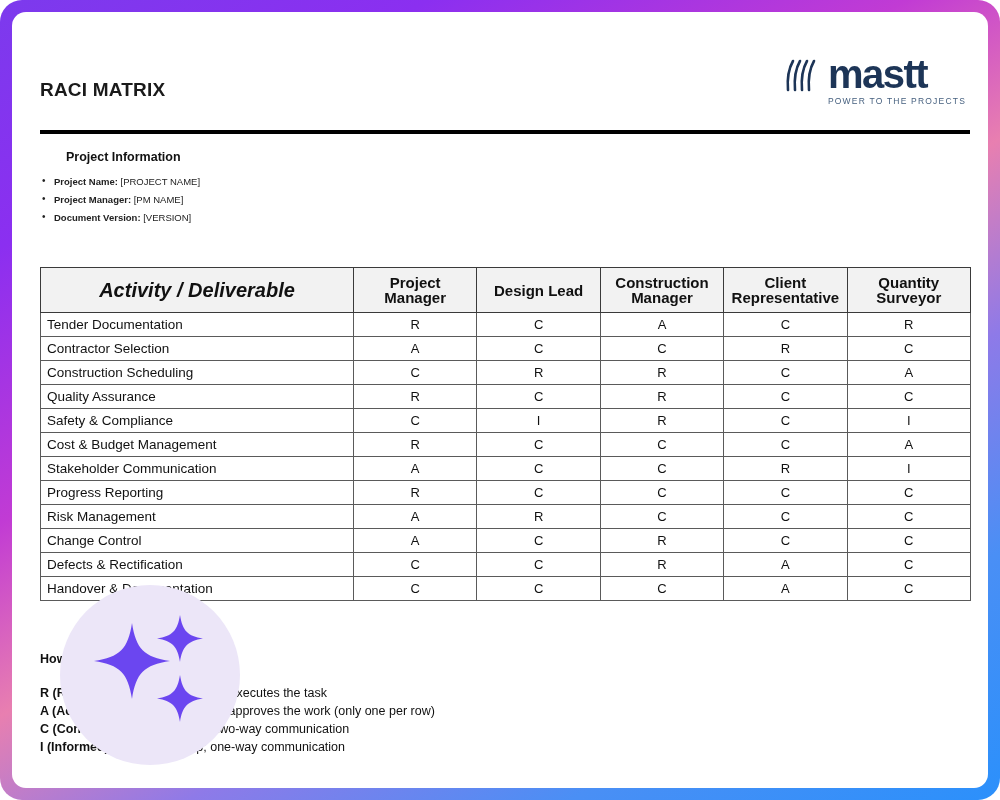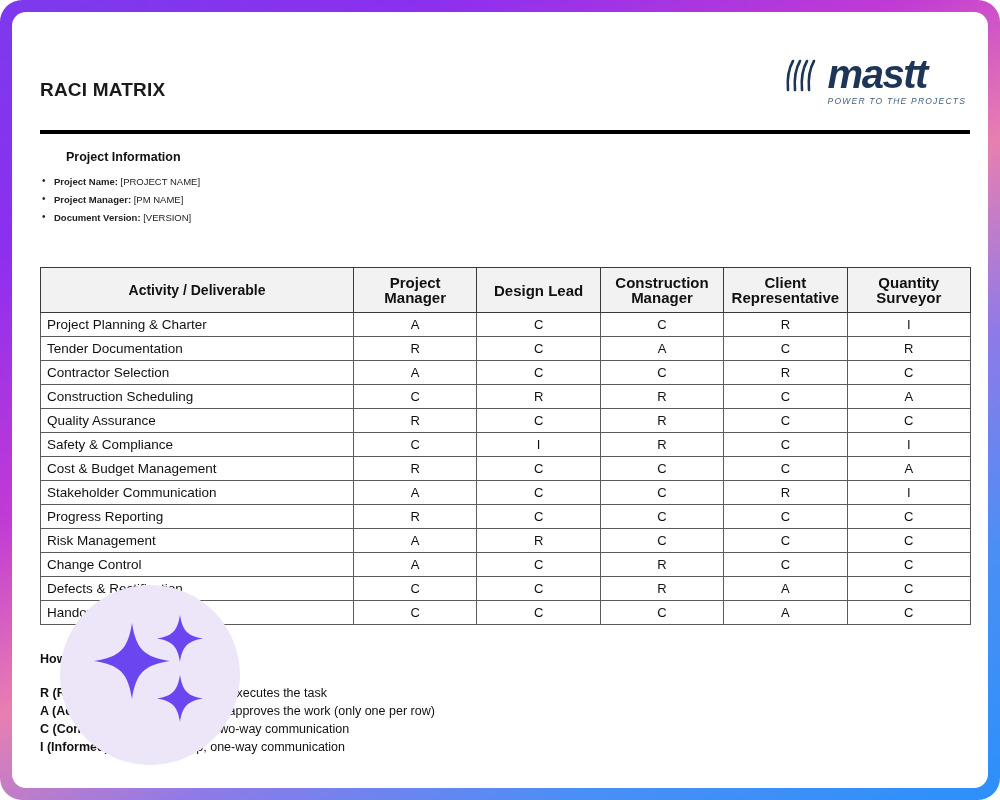--- a/index.html
+++ b/index.html
@@ -63,21 +63,21 @@
     margin-top: 20px;
   }
   .brand {
     position: absolute;
     right: 4px;
     top: 42px;
     display: flex;
     align-items: flex-start;
   }
   .brand-mark { margin-top: 2px; }
-  .brand-text { margin-left: 6px; font-style: italic; }
+  .brand-text { margin-left: 6px; }
   .brand-word {
     font-size: 40px;
     font-weight: bold;
     color: #1d3557;
     letter-spacing: -1.5px;
     line-height: 40px;
     display: block;
   }
   .brand-tag {
     display: block;
@@ -149,21 +149,21 @@
   }
   #raci-table thead th {
     background: #f2f2f2;
     font-weight: bold;
     text-align: center;
     padding: 7px 4px;
     line-height: 15px;
     font-size: 15px;
     border: 1px solid #3a3a3a;
   }
-  #raci-table thead th.activity-head { font-size: 14px; }
+  #raci-table thead th.activity-head { font-size: 20px; font-style: italic; }
   #raci-table tbody td {
     height: 23px;
     padding: 0 6px;
   }
   #raci-table tbody td.activity {
     text-align: left;
     font-size: 13.5px;
   }
   #raci-table tbody td.code {
     text-align: center;
@@ -267,28 +267,20 @@
             <th class="activity-head">Activity / Deliverable</th>
             <th>Project Manager</th>
             <th>Design Lead</th>
             <th>Construction Manager</th>
             <th>Client Representative</th>
             <th>Quantity Surveyor</th>
           </tr>
         </thead>
         <tbody id="raci-body">
             <tr>
-              <td class="activity">Project Planning &amp; Charter</td>
-              <td class="code">A</td>
-              <td class="code">C</td>
-              <td class="code">C</td>
-              <td class="code">R</td>
-              <td class="code">I</td>
-            </tr>
-            <tr>
               <td class="activity">Tender Documentation</td>
               <td class="code">R</td>
               <td class="code">C</td>
               <td class="code">A</td>
               <td class="code">C</td>
               <td class="code">R</td>
             </tr>
             <tr>
               <td class="activity">Contractor Selection</td>
               <td class="code">A</td>

